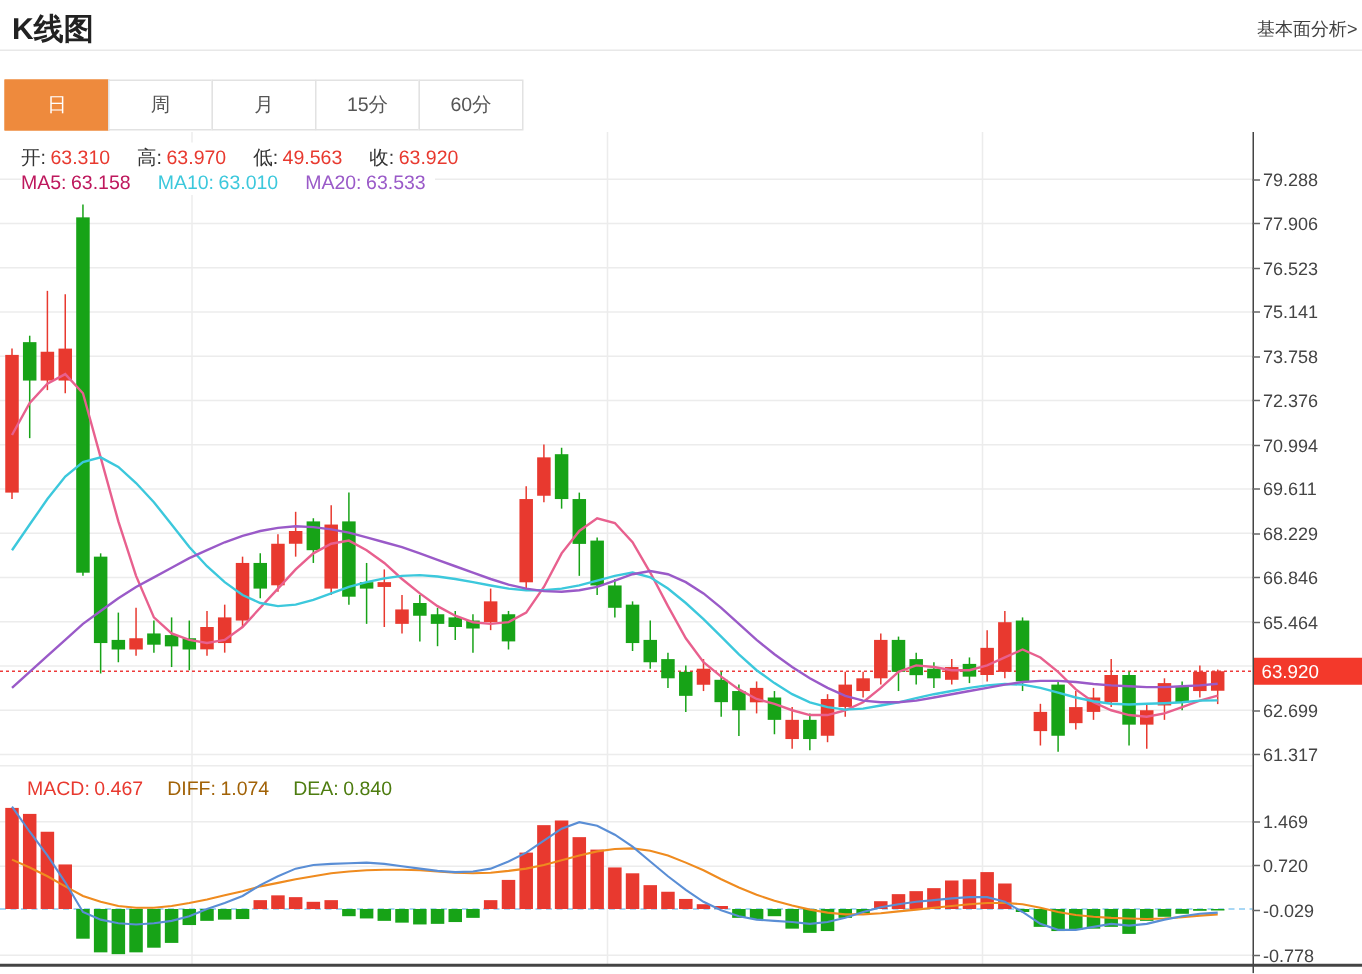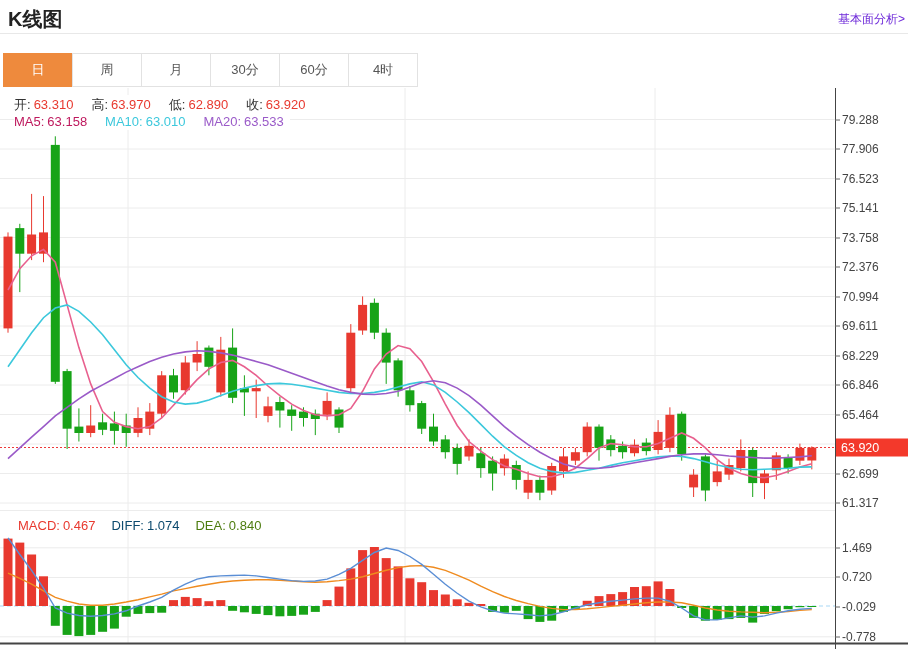--- a/index.html
+++ b/index.html
@@ -1,35 +1,35 @@
 <!DOCTYPE html>
 <html><head>
 <meta charset="utf-8">
 <style>
   html,body{margin:0;padding:0;background:#fff;}
   .page{position:relative;width:908px;height:649px;background:#fff;overflow:hidden;
         font-family:"Liberation Sans",sans-serif;}
   svg.chart{position:absolute;left:0;top:0;}
   .page-title{position:absolute;left:8px;top:6px;font-size:20px;font-weight:bold;color:#222;}
-  .fund-link{position:absolute;right:3px;top:11px;font-size:12px;color:#6d28d9;text-decoration:none;cursor:pointer;}
+  .fund-link{position:absolute;right:3px;top:11px;font-size:12px;color:#404040;text-decoration:none;cursor:pointer;}
   .hdr-divider{position:absolute;left:0;top:33px;width:908px;height:1px;background:#e8e8e8;}
   .tabs{position:absolute;left:4px;top:53px;display:flex;}
   .tab{box-sizing:border-box;width:70px;height:34px;line-height:32px;text-align:center;
        font-size:13px;color:#555;background:#fff;border:1px solid #e2e2e2;margin-left:-1px;cursor:pointer;}
   .tab.active{background:#ee8a3d;border-color:#ee8a3d;color:#fff;}
   .readout{position:absolute;left:14px;display:flex;gap:18px;font-size:13px;background:#fff;
            padding:1px 6px 1px 0;white-space:nowrap;}
   .r1{top:95px;}
   .r2{top:113px;}
   .rm{top:517px;left:18px;gap:16px;background:transparent;align-items:center;}
   .pair .k{margin-right:3px;}
   .r1 .k{color:#333;}
   .r1 .v{color:#e8392f;}
   .c-ma5{color:#be185d;} .c-ma10{color:#3cc8dc;} .c-ma20{color:#9a5ac8;}
-  .c-macd{color:#e8392f;} .c-diff{color:#0c4a6e;} .c-dea{color:#4d7c0f;}
+  .c-macd{color:#e8392f;} .c-diff{color:#a16207;} .c-dea{color:#4d7c0f;}
 </style>
 </head>
 <body>
 
 <div class="page">
 
   <svg id="ksvg" class="chart" width="908" height="649" viewBox="0 0 908 649">
       <g>
         <line x1="0" x2="835" y1="119.5" y2="119.5" stroke="#ececec" stroke-width="1"></line>
         <line x1="0" x2="835" y1="149.0" y2="149.0" stroke="#ececec" stroke-width="1"></line>
@@ -316,29 +316,28 @@
     </svg>
 
   <div class="page-title">K线图</div>
   <a class="fund-link">基本面分析&gt;</a>
   <div class="hdr-divider"></div>
 
   <div class="tabs">
     <div class="tab active">日</div>
     <div class="tab">周</div>
     <div class="tab">月</div>
-    <div class="tab">30分</div>
+    <div class="tab">15分</div>
     <div class="tab">60分</div>
-    <div class="tab">4时</div>
   </div>
 
   <div class="readout r1">
     <span class="pair"><span class="k">开:</span><span class="v">63.310</span></span>
     <span class="pair"><span class="k">高:</span><span class="v">63.970</span></span>
-    <span class="pair"><span class="k">低:</span><span class="v">62.890</span></span>
+    <span class="pair"><span class="k">低:</span><span class="v">49.563</span></span>
     <span class="pair"><span class="k">收:</span><span class="v">63.920</span></span>
   </div>
 
   <div class="readout r2">
     <span class="pair c-ma5"><span class="k">MA5:</span><span class="v">63.158</span></span>
     <span class="pair c-ma10"><span class="k">MA10:</span><span class="v">63.010</span></span>
     <span class="pair c-ma20"><span class="k">MA20:</span><span class="v">63.533</span></span>
   </div>
 
   <div class="readout rm">

